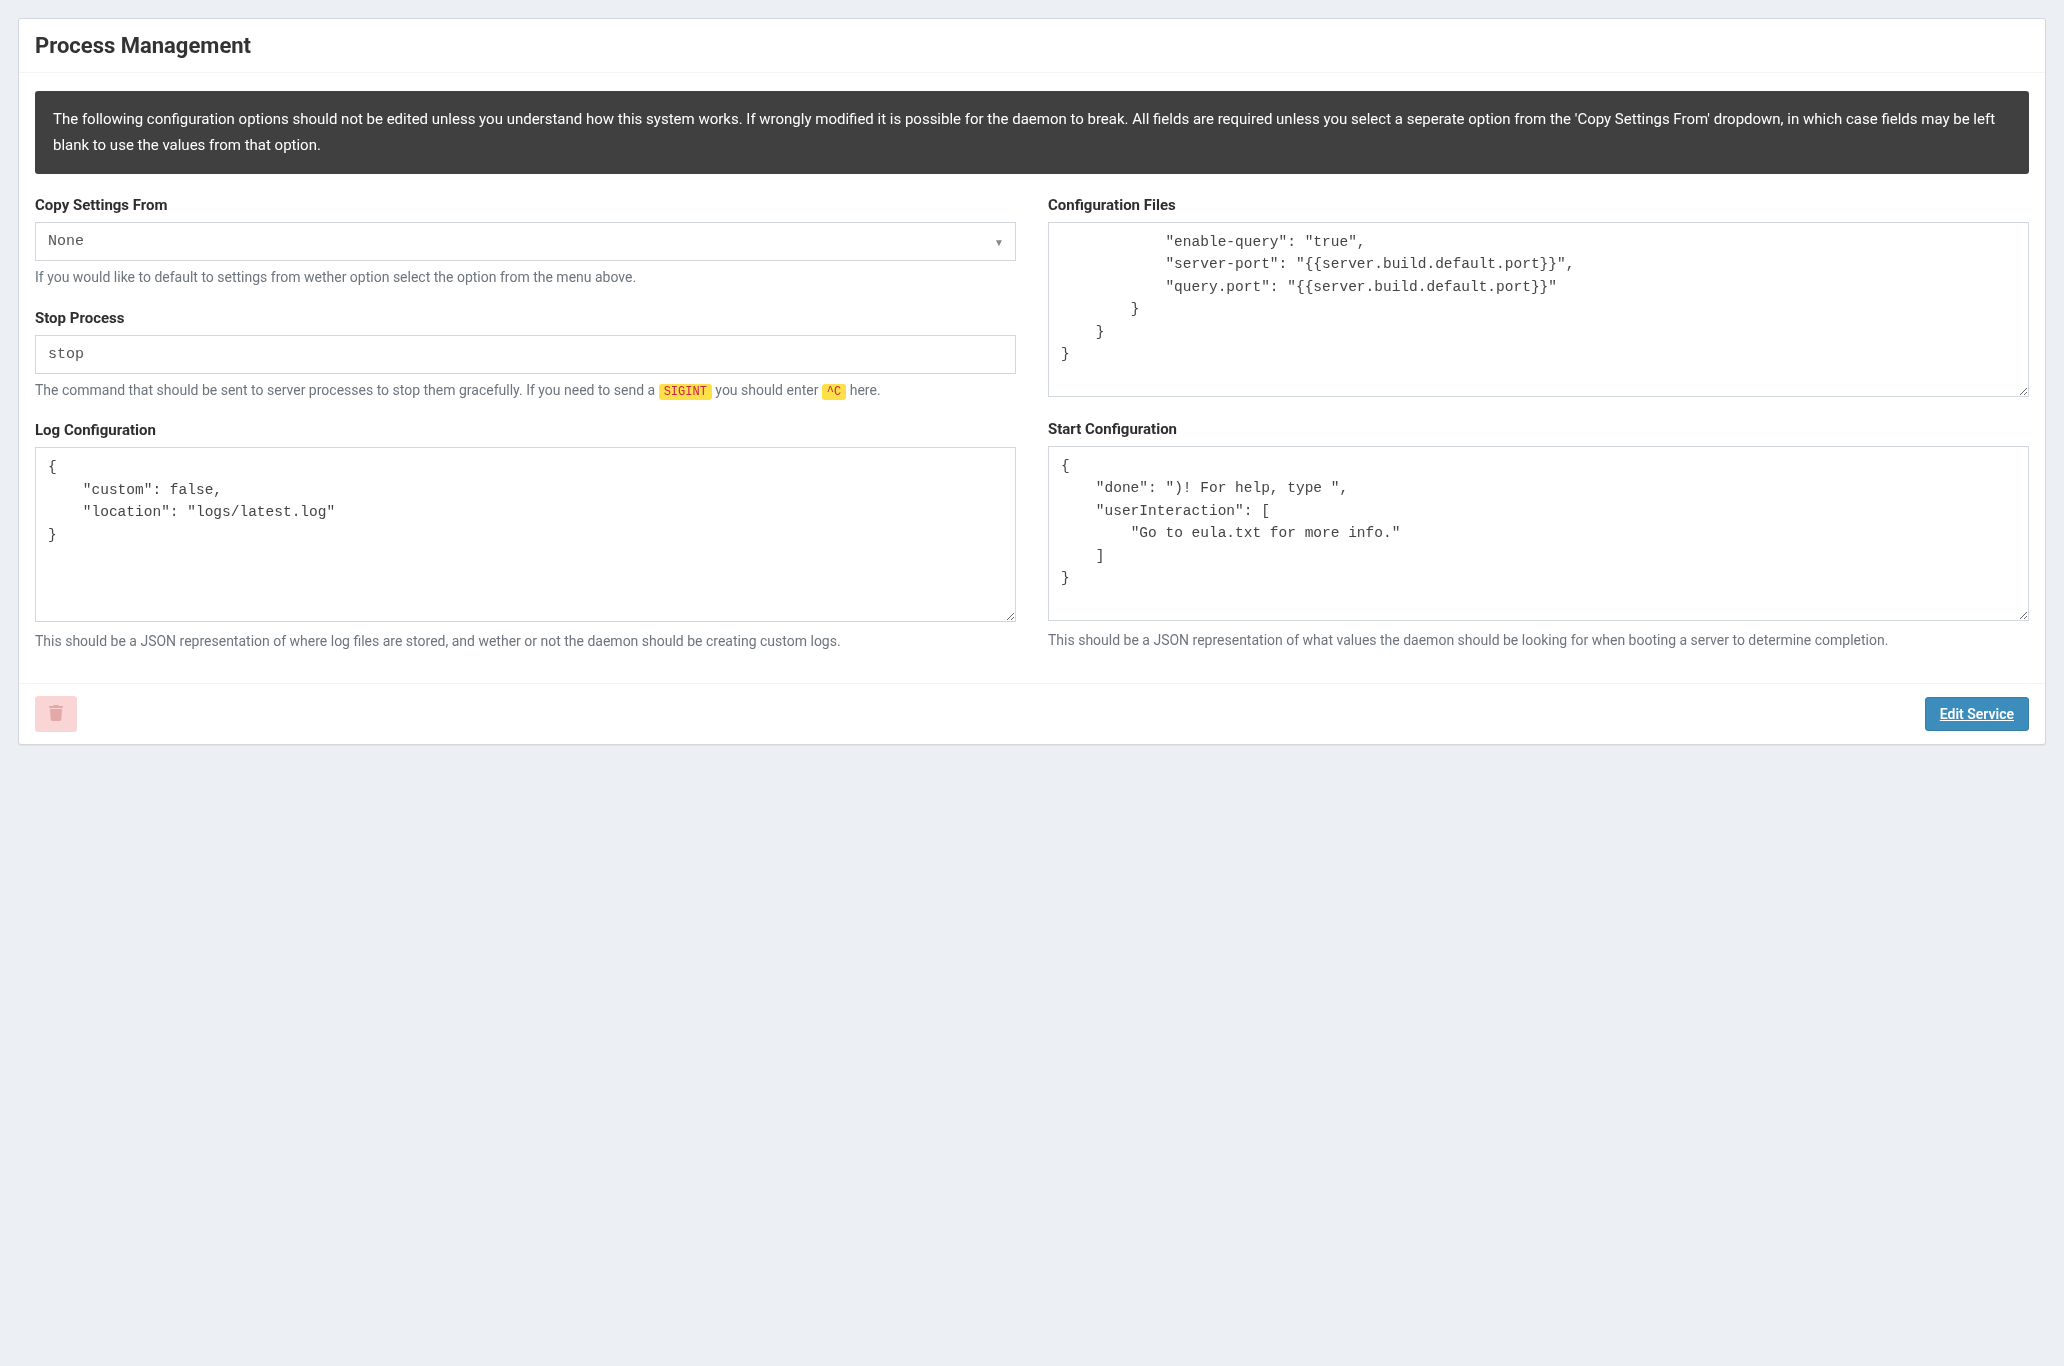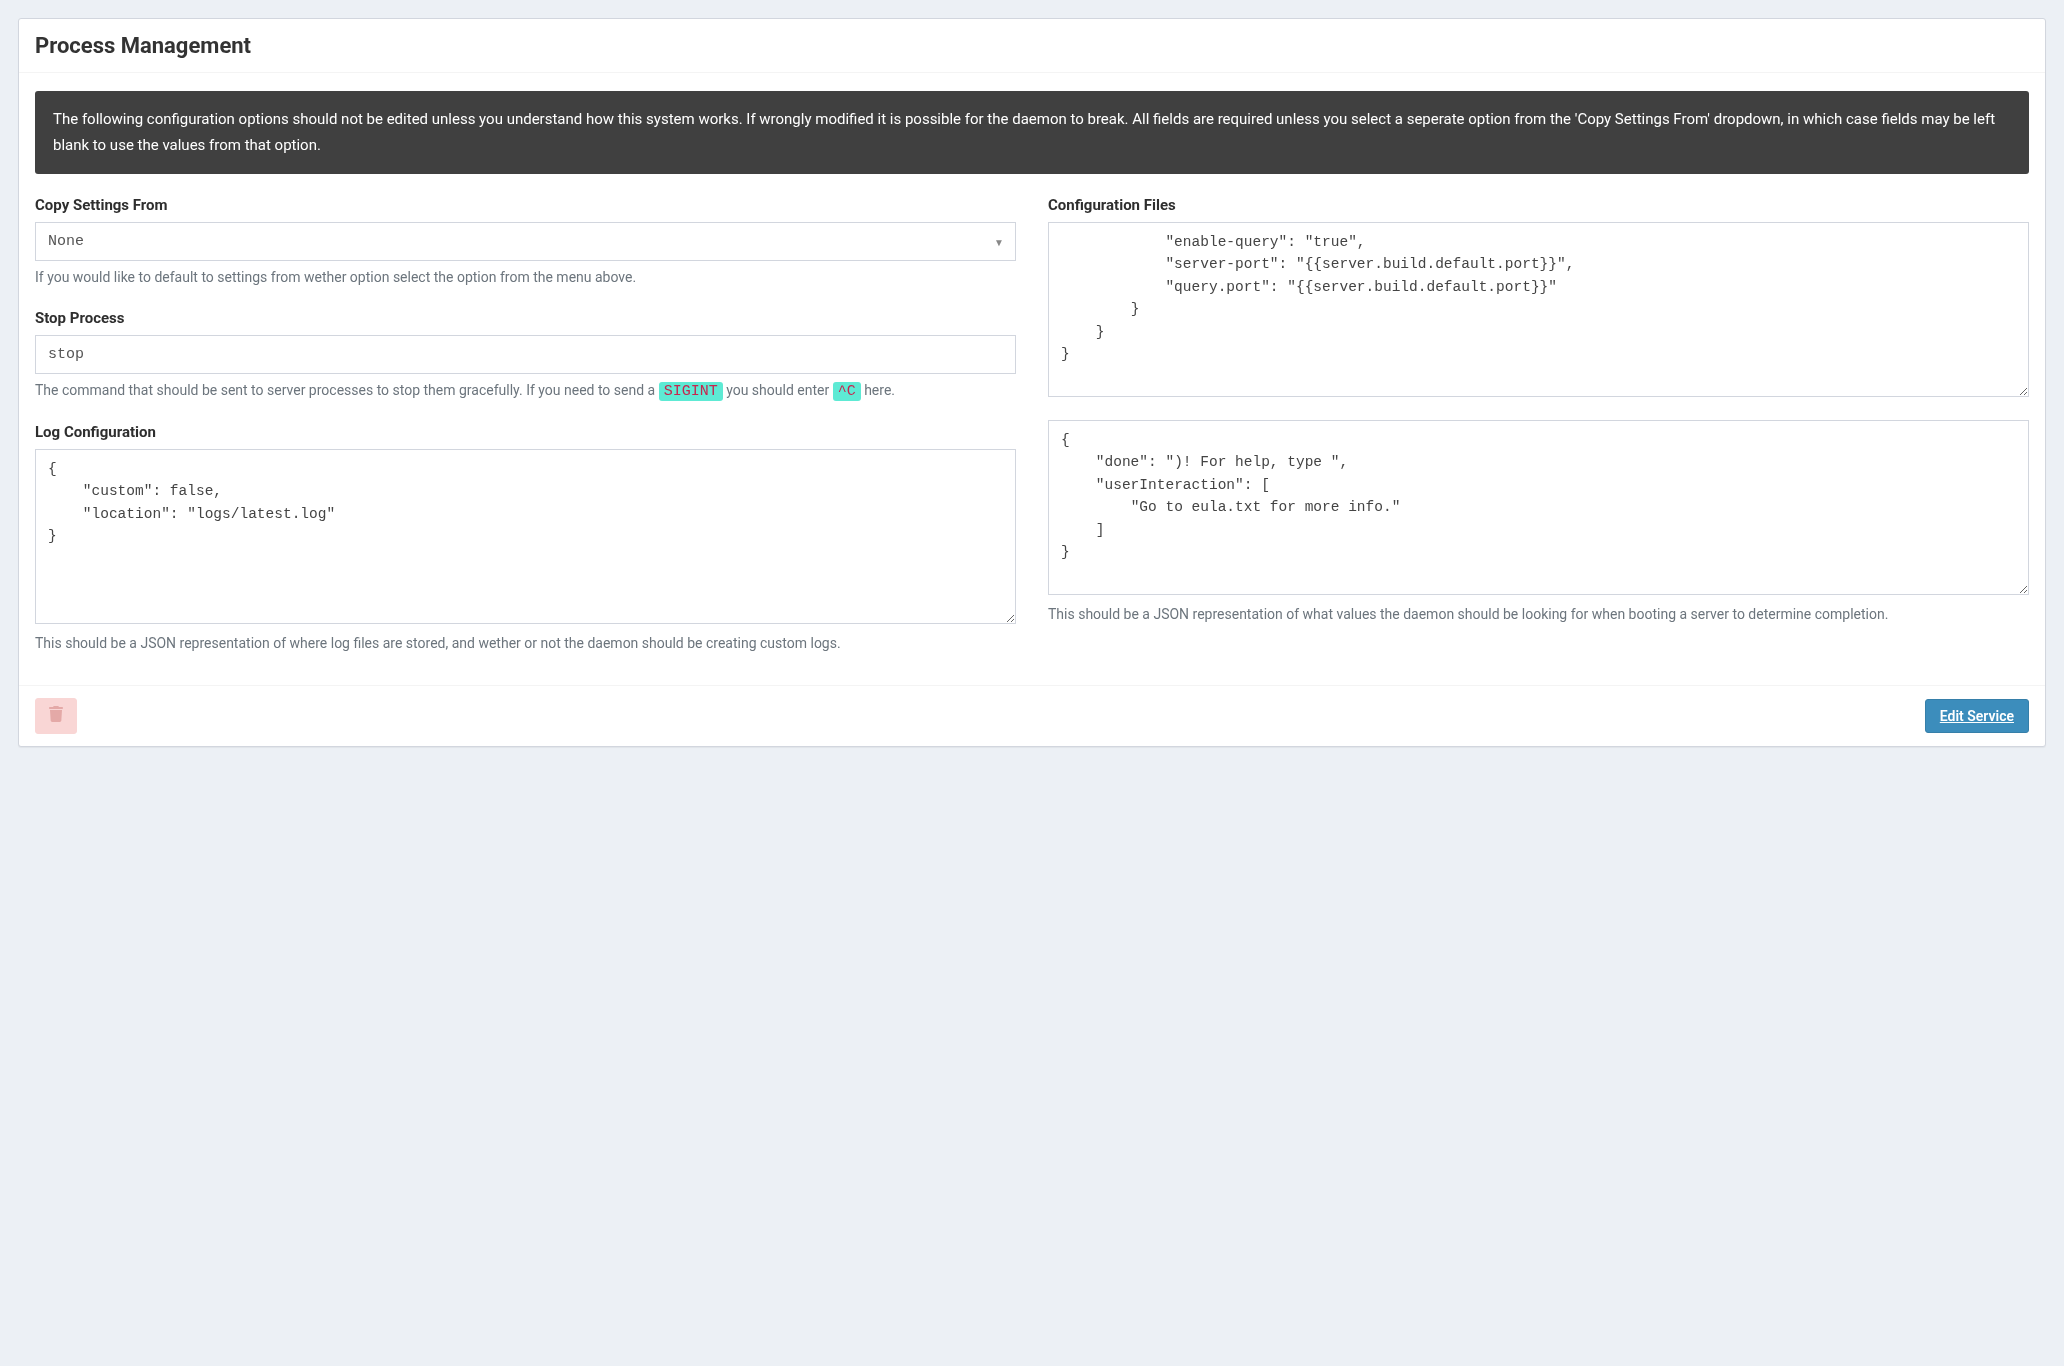--- a/index.html
+++ b/index.html
@@ -96,26 +96,26 @@
     line-height: 1.55;
     color: #444;
   }
   .help-text {
     color: #6c757d;
     font-size: 14px;
     margin-top: 6px;
     line-height: 1.55;
   }
   code.inline {
-    background: #5eead4;
+    background: #fde047;
     color: #c7254e;
     padding: 1px 5px;
     border-radius: 3px;
     font-family: Menlo, Monaco, Consolas, "Courier New", monospace;
-    font-size: 15px;
+    font-size: 12px;
   }
   .panel-footer {
     padding: 12px 16px;
     border-top: 1px solid #f4f4f4;
     display: flex;
     justify-content: space-between;
     align-items: center;
   }
   .btn {
     display: inline-flex;
@@ -210,20 +210,21 @@
           <label>Configuration Files</label>
           <textarea class="form-control textarea-config" style="">            "enable-query": "true",
             "server-port": "{{server.build.default.port}}",
             "query.port": "{{server.build.default.port}}"
         }
     }
 }</textarea>
         </div>
 
         <div class="form-group">
+          <label>Start Configuration</label>
           <textarea class="form-control textarea-start" style="">{
     "done": ")! For help, type ",
     "userInteraction": [
         "Go to eula.txt for more info."
     ]
 }</textarea>
           <p class="help-text">This should be a JSON representation of what values the daemon should be looking for when booting a server to determine completion.</p>
         </div>
 
       </div>

